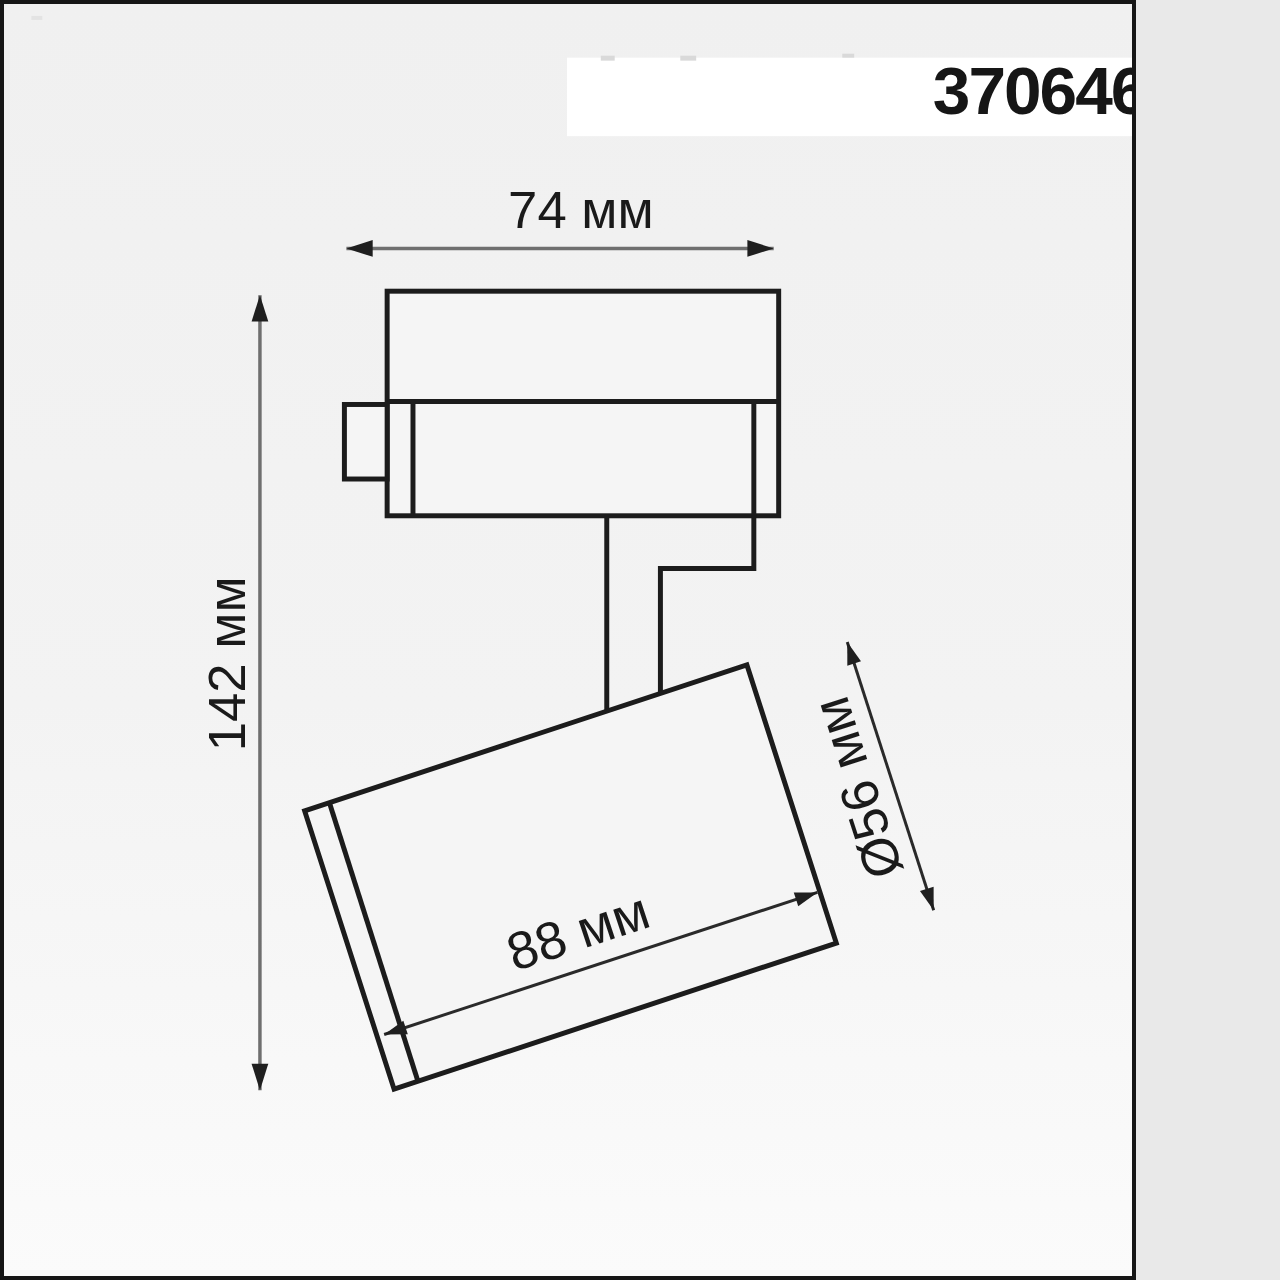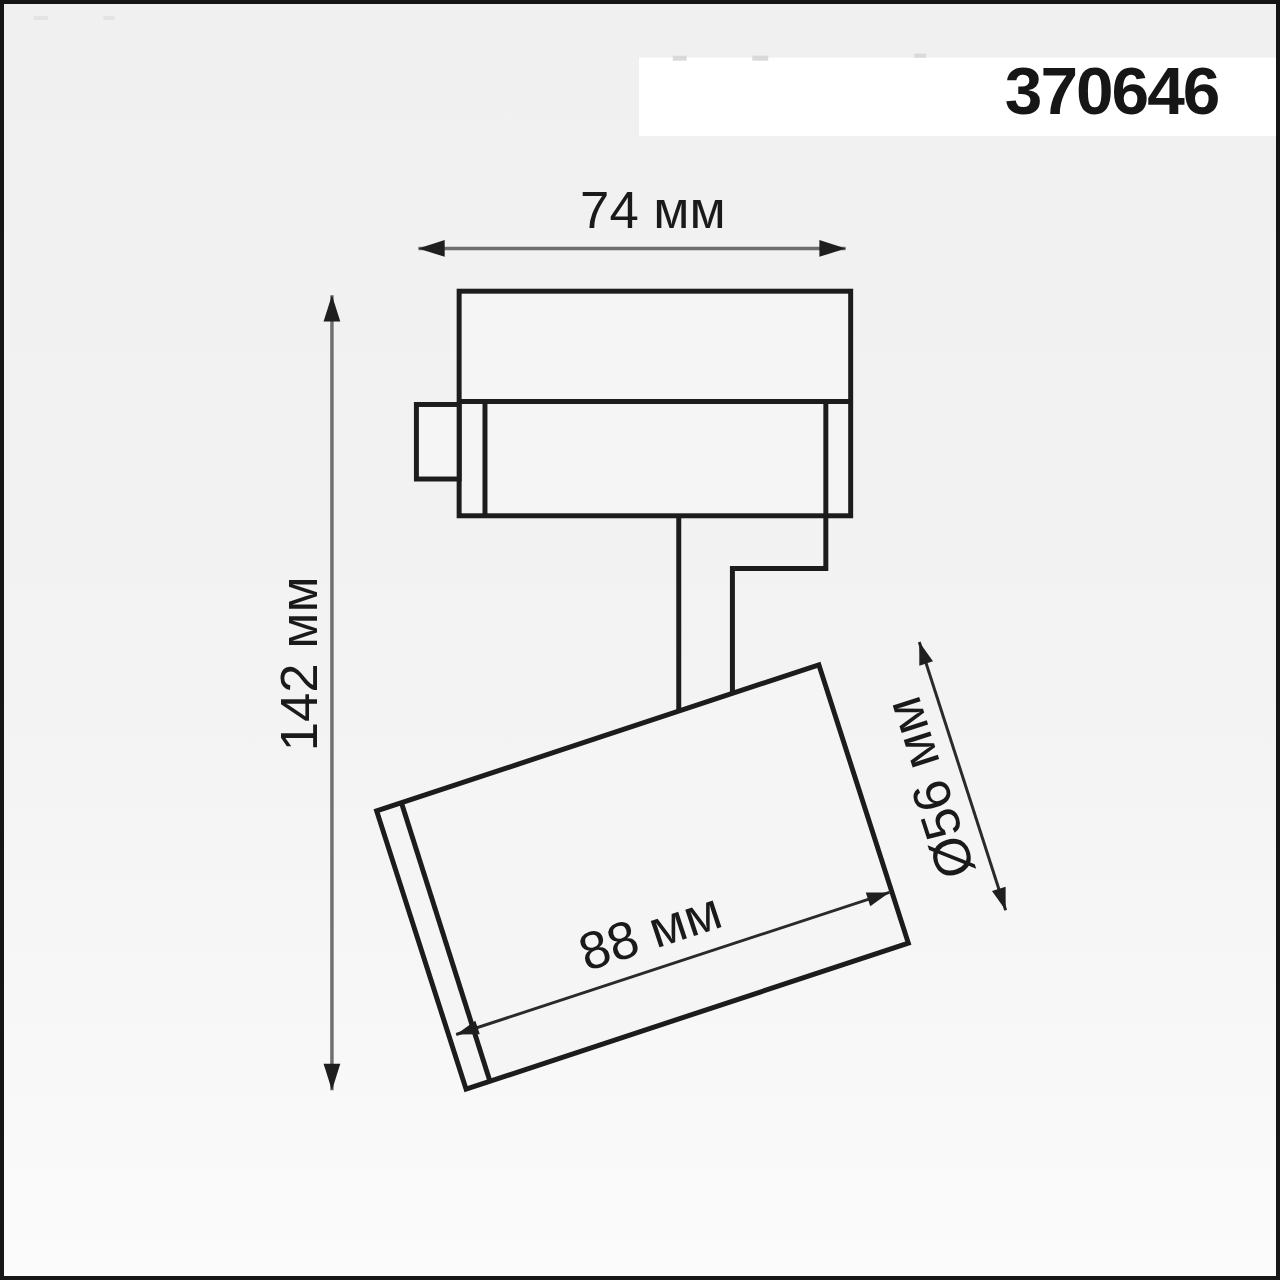--- a/index.html
+++ b/index.html
@@ -1,18 +1,18 @@
 <!DOCTYPE html>
 <html><head>
 <meta charset="utf-8">
 <style>
   html,body{margin:0;padding:0;background:#e9e9e9;}
   .canvas{
     position:relative;
-    width:1280px;height:1280px;
+    width:1136px;height:1280px;
     box-sizing:border-box;
     border:4px solid #161616;
     background:linear-gradient(180deg,#f0f0f0 0%,#f3f3f3 55%,#fbfbfb 100%);
     overflow:hidden;
     font-family:"Liberation Sans",sans-serif;
   }
   svg{display:block;width:100%;height:100%;}
   .part{fill:#f5f5f5;stroke:#1c1c1c;stroke-width:5;stroke-linejoin:miter;}
   .part-line{fill:none;stroke:#1c1c1c;stroke-width:5;stroke-linejoin:miter;}
   .dim-gray{fill:none;stroke:#6f6f6f;stroke-width:3.5;}

